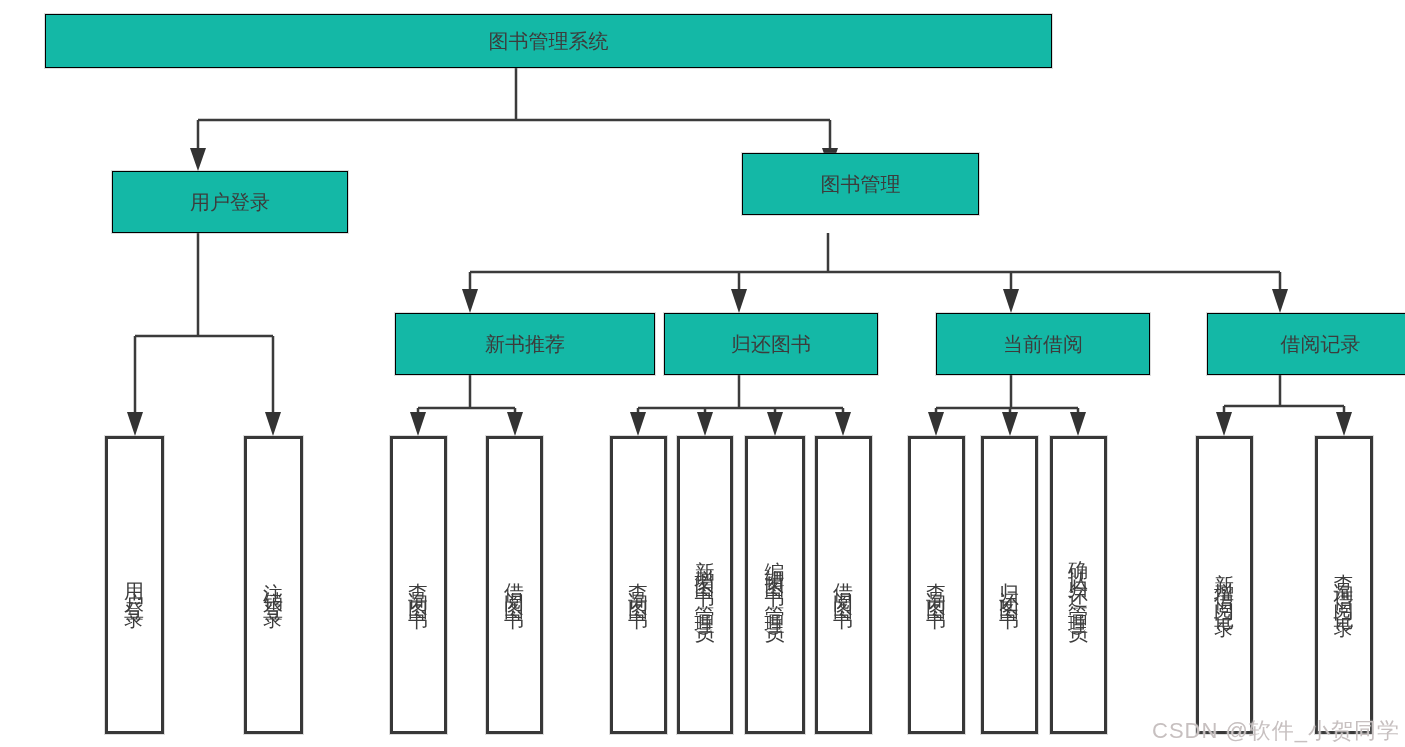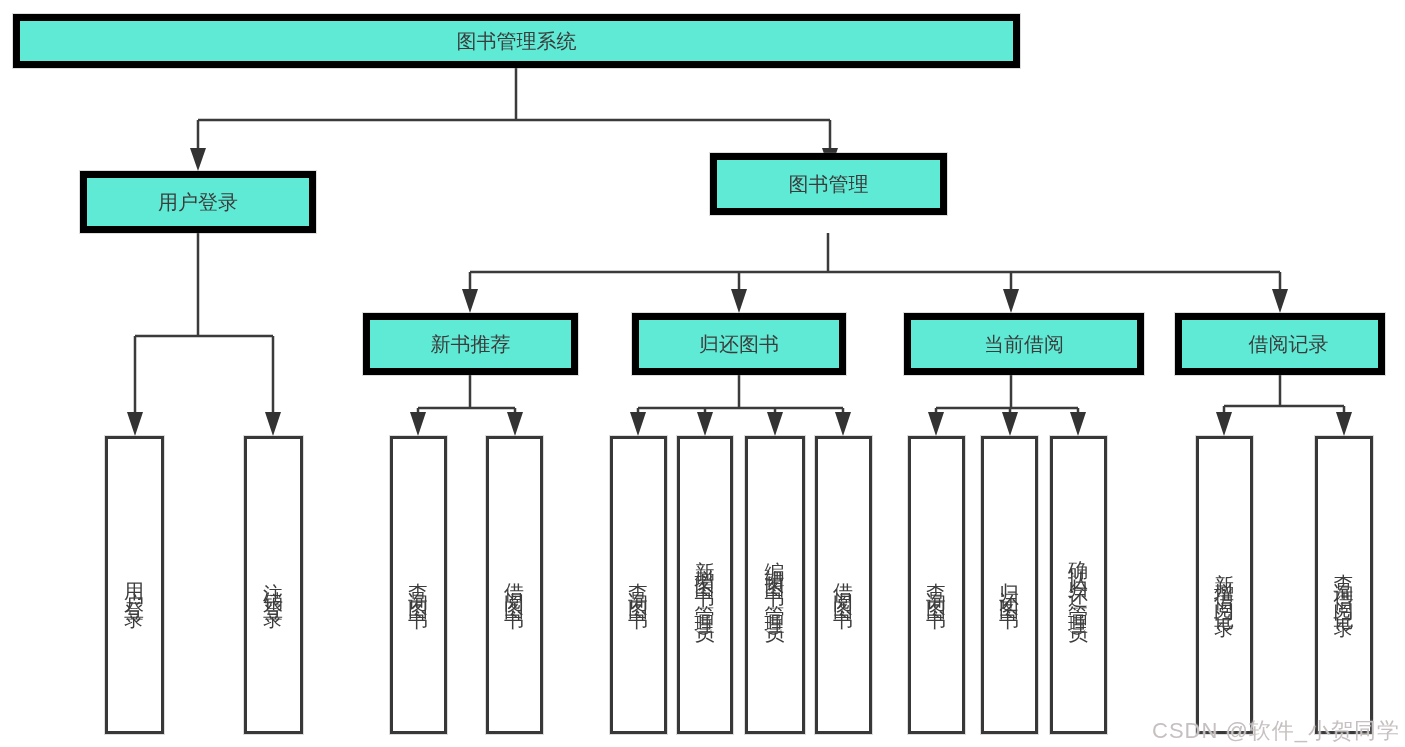--- a/index.html
+++ b/index.html
@@ -9,28 +9,29 @@
   }
   .canvas{
     position:relative;
     width:1405px;height:747px;
     background:#ffffff;
     overflow:hidden;
   }
   .wires{position:absolute;left:0;top:0;z-index:1;}
   .node{
     position:absolute;
-    background:#5eead4;
-    border:7px solid #000000;
+    background:#14b8a6;
+    border:1px solid #000000;
     box-sizing:border-box;
     display:flex;align-items:center;justify-content:center;
     color:#3c3c3c;
     font-size:20px;
     z-index:2;
     box-shadow:0 0 0 1px rgba(120,120,120,.25);
+    margin-left:32px;
   }
   .leaf{
     position:absolute;
     top:436px;height:298px;
     background:#ffffff;
     border:3px solid #383838;
     box-sizing:border-box;
     display:flex;align-items:center;justify-content:center;
     color:#3c3c3c;
     z-index:2;
@@ -97,27 +98,27 @@
     <span>图书管理系统</span>
   </div>
 
   <div class="node" style="left:80px;top:171px;width:236px;height:62px;">
     <span>用户登录</span>
   </div>
   <div class="node" style="left:710px;top:153px;width:237px;height:62px;">
     <span>图书管理</span>
   </div>
 
-  <div class="node" style="left:363px;top:313px;width:215px;height:62px;">
+  <div class="node" style="left:363px;top:313px;width:260px;height:62px;">
     <span>新书推荐</span>
   </div>
   <div class="node" style="left:632px;top:313px;width:214px;height:62px;">
     <span>归还图书</span>
   </div>
-  <div class="node" style="left:904px;top:313px;width:240px;height:62px;">
+  <div class="node" style="left:904px;top:313px;width:214px;height:62px;">
     <span>当前借阅</span>
   </div>
   <div class="node" style="left:1175px;top:313px;width:210px;height:62px;padding-left:17px;">
     <span>借阅记录</span>
   </div>
 
   <div class="leaf" style="left:105px;width:59px;">
     <span class="vtext">用户登录</span>
   </div>
   <div class="leaf" style="left:244px;width:59px;">

